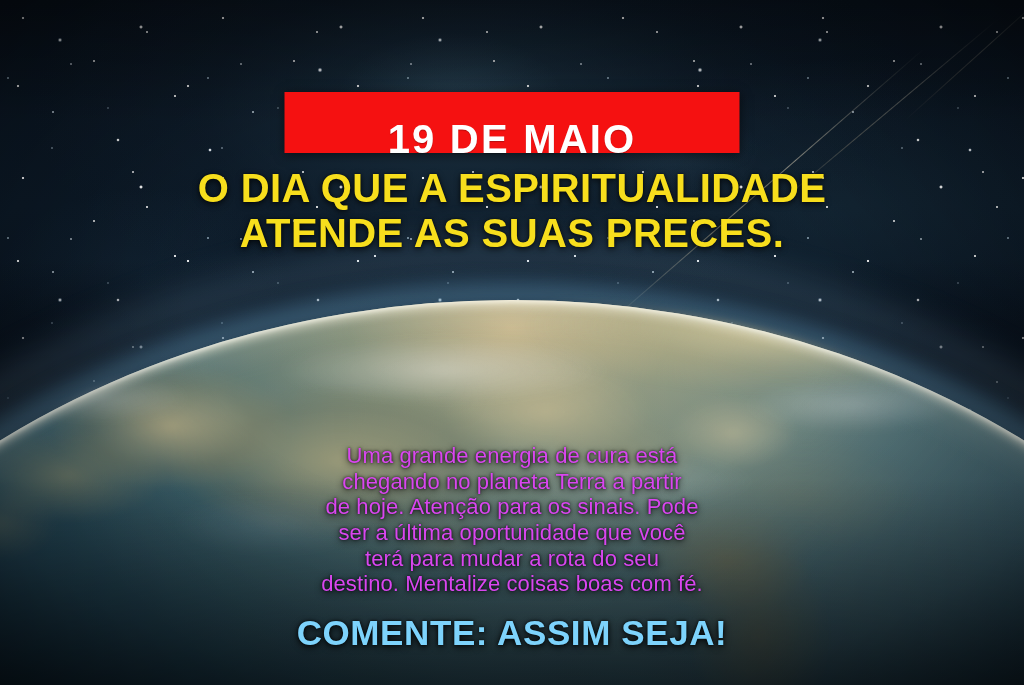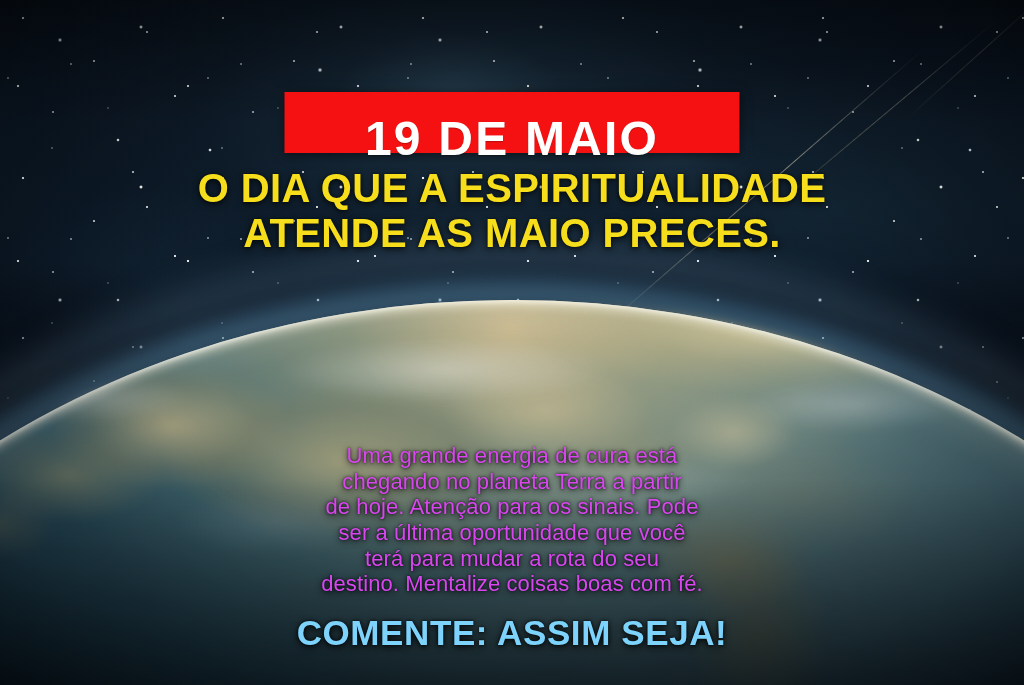--- a/index.html
+++ b/index.html
@@ -226,21 +226,21 @@
     width: 455px;
     height: 61px;
     background: #F51111;
     display: flex;
     align-items: center;
     justify-content: center;
     box-shadow: 0 2px 10px rgba(0,0,0,0.55);
   }
   .date-badge-text {
     color: #ffffff;
-    font-size: 48px;
+    font-size: 40px;
     font-weight: 700;
     letter-spacing: 2.2px;
     line-height: 1;
     white-space: nowrap;
     text-shadow: 0 1px 1px rgba(0,0,0,0.25);
     margin-top: 32px;
   }
 
   .headline {
     position: absolute;
@@ -317,21 +317,21 @@
 
   <div class="vignette"></div>
 
   <div class="content">
 
     <div class="date-badge">
       <span class="date-badge-text">19 DE MAIO</span>
     </div>
 
     <div class="headline">O DIA QUE A ESPIRITUALIDADE
-ATENDE AS MAIO PRECES.</div>
+ATENDE AS SUAS PRECES.</div>
 
     <div class="body-copy">Uma grande energia de cura está
 chegando no planeta Terra a partir
 de hoje. Atenção para os sinais. Pode
 ser a última oportunidade que você
 terá para mudar a rota do seu
 destino. Mentalize coisas boas com fé.</div>
 
     <div class="cta">COMENTE: ASSIM SEJA!</div>
 

